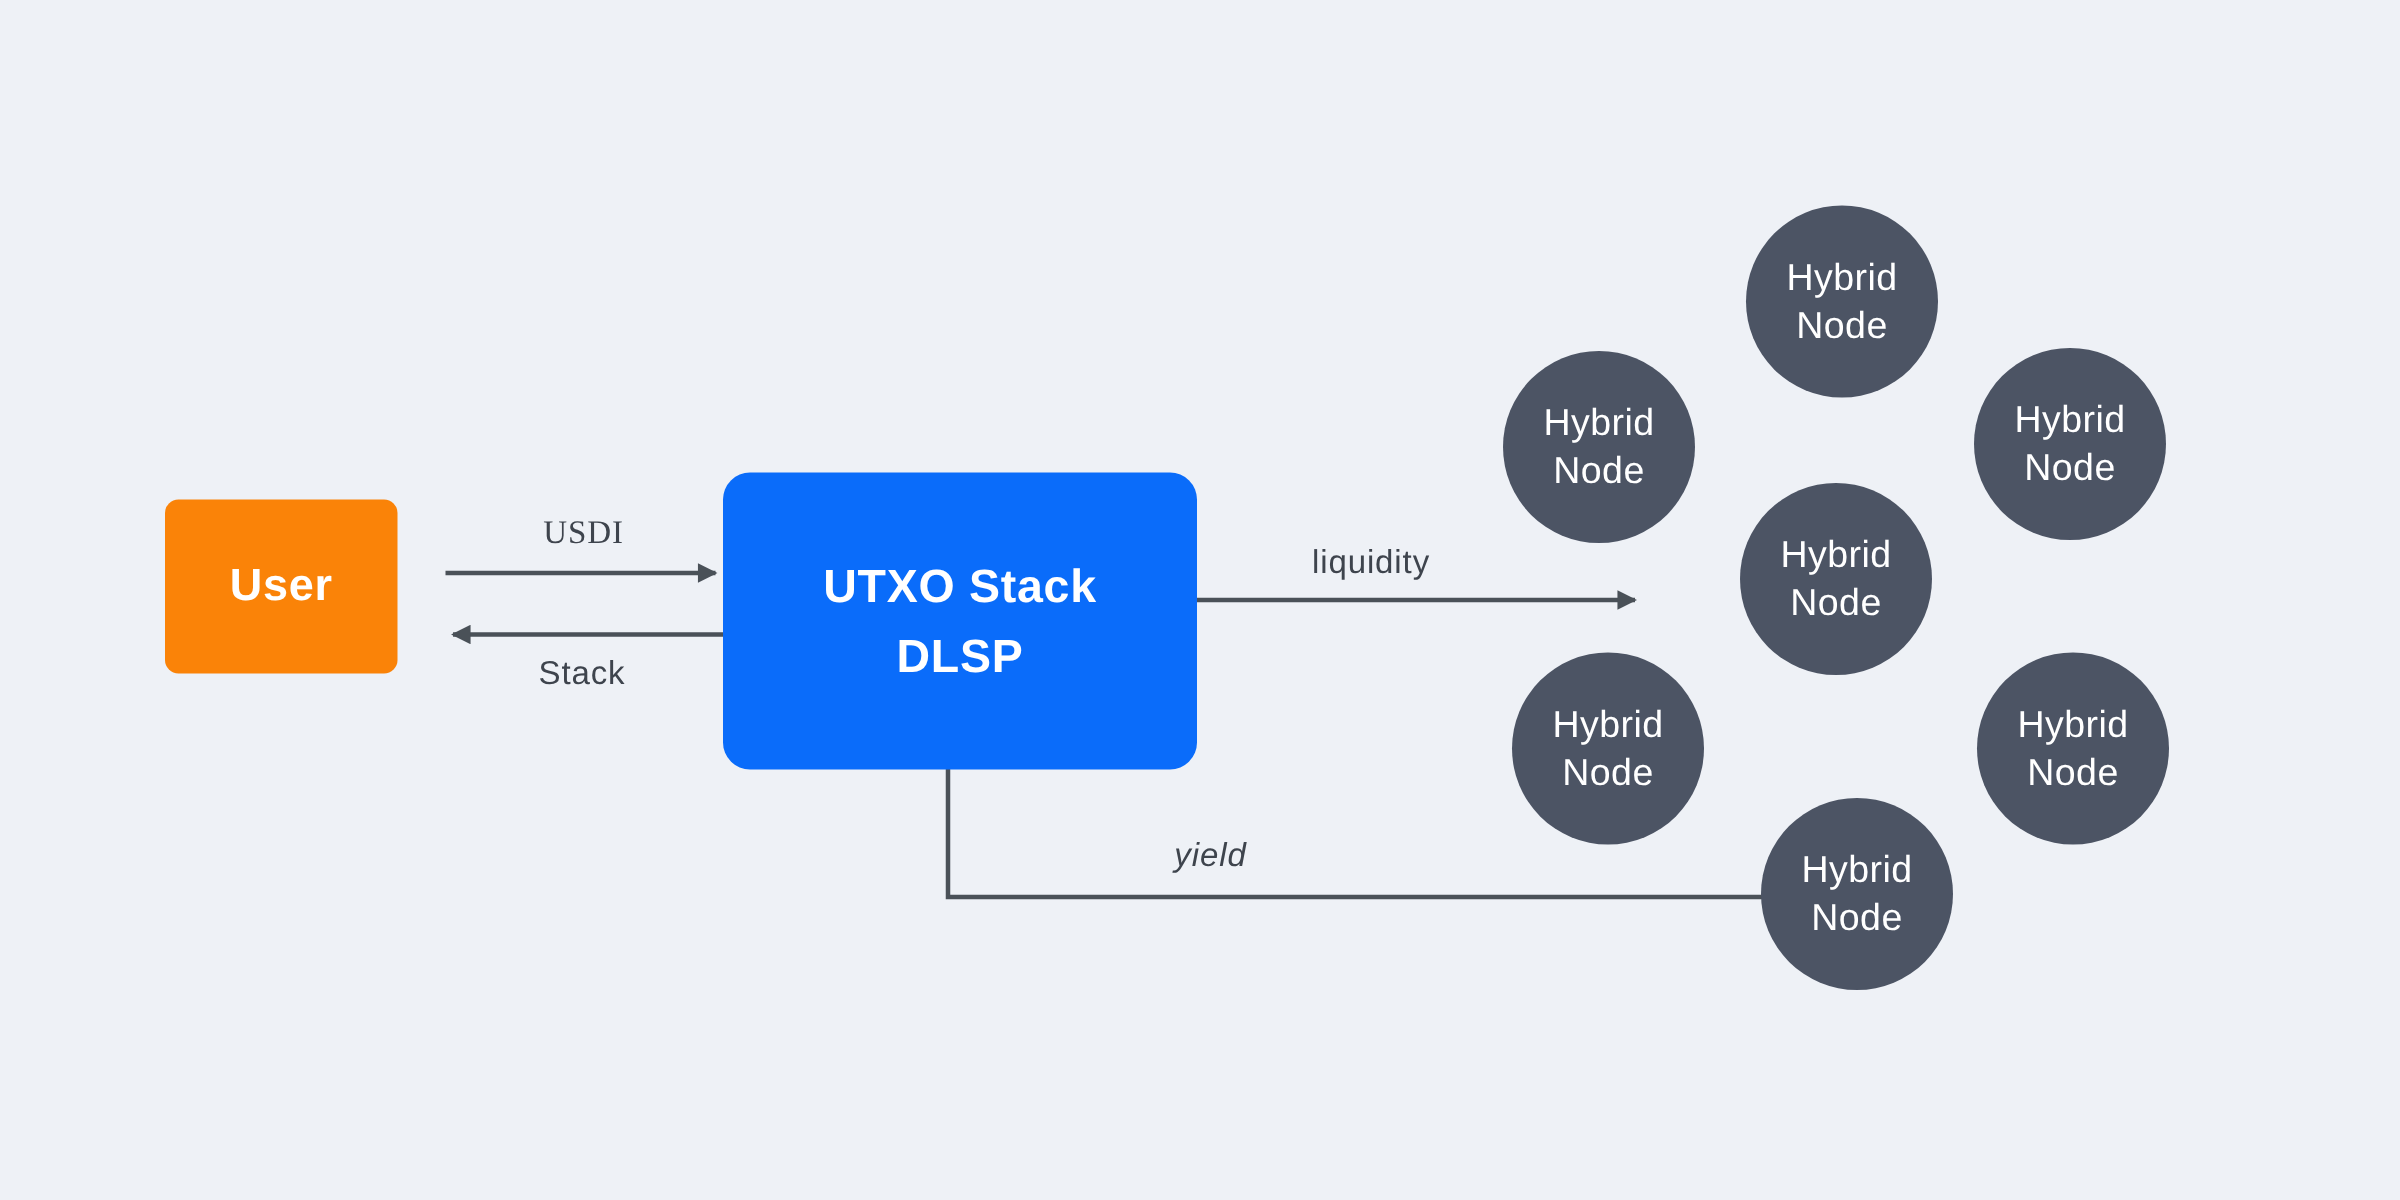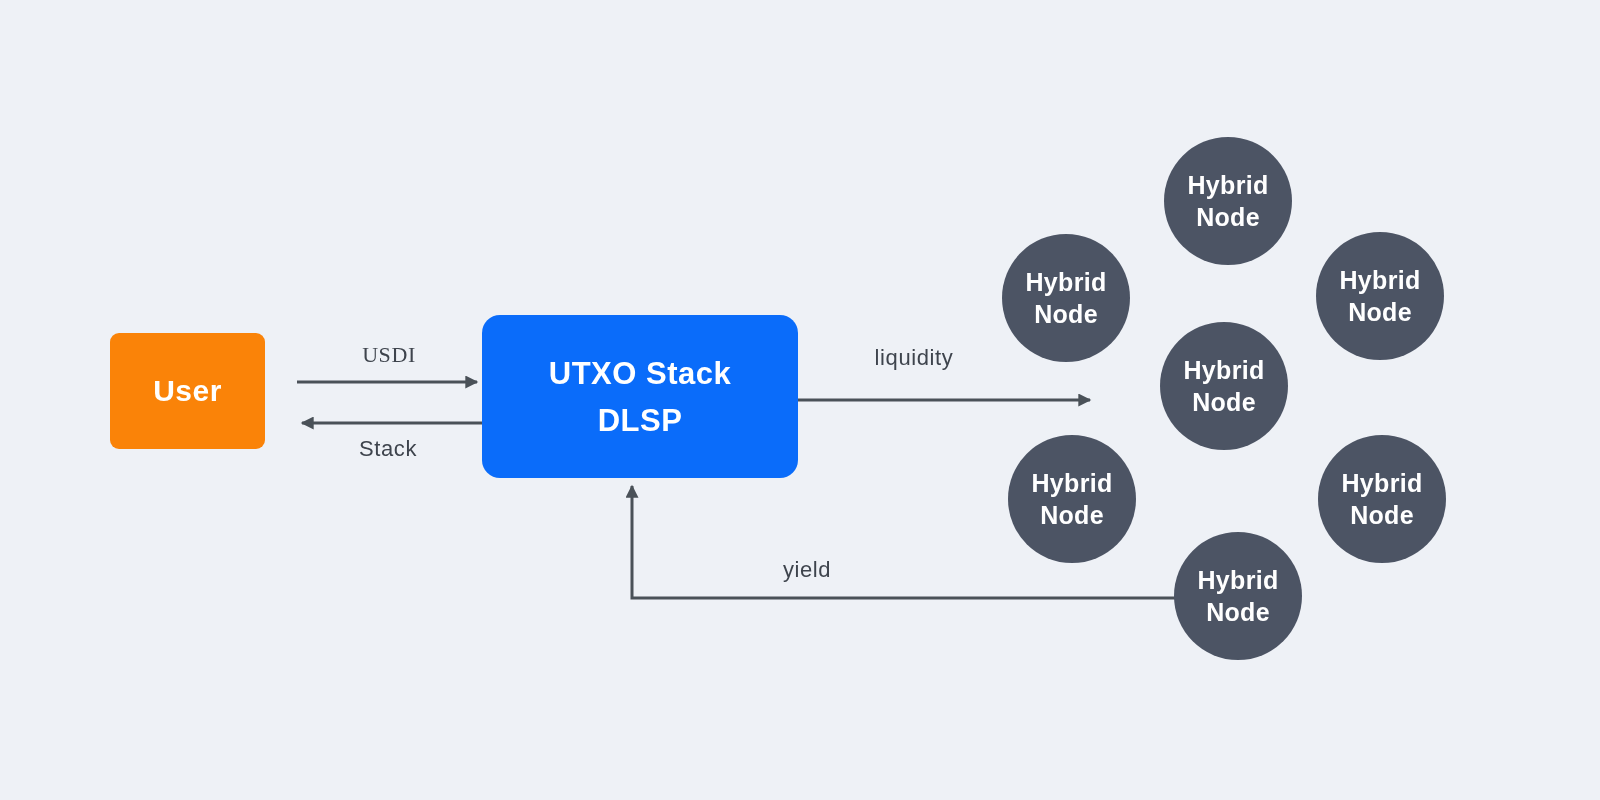--- a/index.html
+++ b/index.html
@@ -47,42 +47,42 @@
   .user-box {
     left: 110px; top: 333px;
     width: 155px; height: 116px;
     border-radius: 9px;
     background: var(--user_box, #FA8308);
     font-size: 30px;
     letter-spacing: 0.5px;
   }
   .dlsp-box {
     left: 482px; top: 315px;
-    width: 316px; height: 163px;
+    width: 316px; height: 198px;
     border-radius: 18px;
     background: var(--dlsp_box, #0A6CFA);
     font-size: 31px;
     letter-spacing: 0.5px;
   }
   .dlsp-label {
     max-width: 232px;
     line-height: 47px;
   }
   .node {
     position: absolute;
     width: 128px; height: 128px;
     border-radius: 50%;
     background: var(--hybrid_node, #4C5464);
     display: flex;
     align-items: center;
     justify-content: center;
     text-align: center;
     color: var(--box_text, #FFFFFF);
     font-size: 25px;
-    font-weight: 700;
+    font-weight: 400;
     letter-spacing: 0.3px;
   }
   .node-label {
     line-height: 32px;
     max-width: 100px;
   }
 </style>
 </head>
 <body>
 
@@ -95,22 +95,22 @@
       </marker>
     </defs>
     <line class="edge" x1="297" y1="382" x2="477" y2="382" marker-end="url(#ah)"></line>
     <line class="edge" x1="482" y1="423" x2="302" y2="423" marker-end="url(#ah)"></line>
     <line class="edge" x1="798" y1="400" x2="1090" y2="400" marker-end="url(#ah)"></line>
     <polyline class="edge" points="1176,598 632,598 632,486" fill="none" marker-end="url(#ah)"></polyline>
   </svg>
 
   <div class="edge-label" style="left:389px; top:355px;font-family:Liberation Serif, serif;">USDI</div>
   <div class="edge-label" style="left:388px; top:449px;">Stack</div>
-  <div class="edge-label" style="left:914px; top:358px;">liquidity</div>
-  <div class="edge-label" style="left:807px; top:570px;">yield</div>
+  <div class="edge-label" style="left:914px; top:375px;">liquidity</div>
+  <div class="edge-label" style="left:807px; top:570px;font-style:italic;">yield</div>
 
   <div class="box user-box">
     <span class="box-label">User</span>
   </div>
 
   <div class="box dlsp-box">
     <span class="box-label dlsp-label">UTXO Stack DLSP</span>
   </div>
 
   <div class="node" style="left:1164px; top:137px;">

